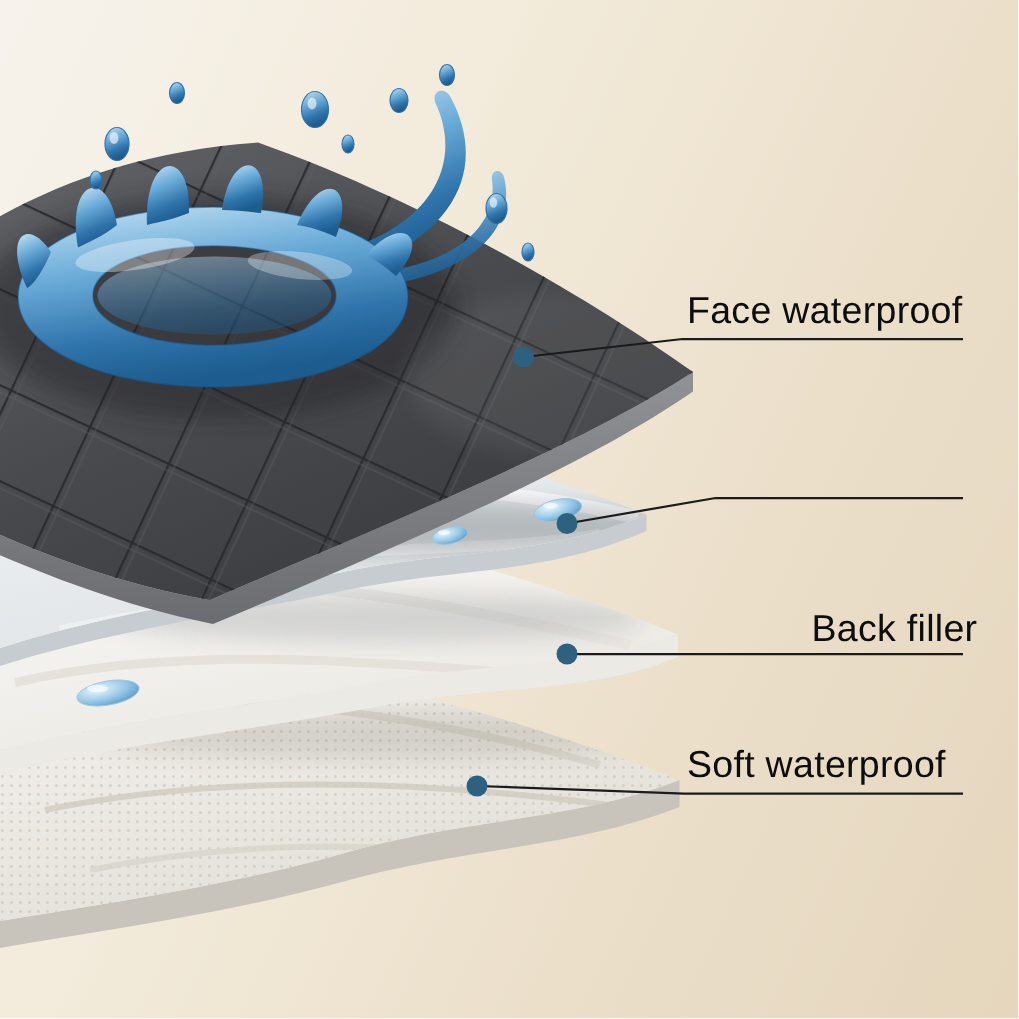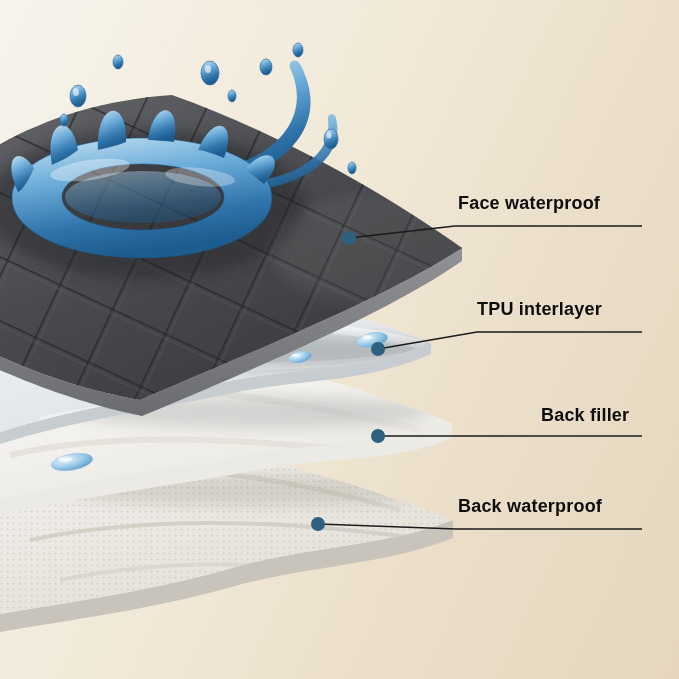--- a/index.html
+++ b/index.html
@@ -3,21 +3,21 @@
 <meta charset="utf-8">
 <style>
   html,body{margin:0;padding:0;background:#ffffff;}
   .stage{
     position:relative;width:679px;height:679px;overflow:hidden;
     background:linear-gradient(115deg,#f7f3ec 0%,#f2ead9 38%,#ebdfca 68%,#e5d6bd 100%);
     font-family:"Liberation Sans",sans-serif;
   }
   .art{position:absolute;left:0;top:0;}
   .callout-label{
-    position:absolute;font-weight:700;font-size:18px;color:#0d0d0d;
+    position:absolute;font-weight:400;font-size:25px;color:#0d0d0d;
     white-space:nowrap;letter-spacing:.2px;
   }
 </style>
 </head>
 <body>
 
 <div class="stage">
 
 <svg class="art" width="679" height="679" viewBox="0 0 679 679">
   <defs>
@@ -172,17 +172,16 @@
     <g stroke="none">
       <circle cx="349" cy="238" r="7" fill="#2e617f"></circle>
       <circle cx="378" cy="349" r="7" fill="#2e617f"></circle>
       <circle cx="378" cy="436" r="7" fill="#2e617f"></circle>
       <circle cx="318" cy="524" r="7" fill="#2e617f"></circle>
     </g>
   </g>
 </svg>
 
 <div class="callout-label" style="left:458px;top:193px">Face waterproof</div>
-<div class="callout-label" style="left:477px;top:299px">TPU interlayer</div>
 <div class="callout-label" style="left:541px;top:405px">Back filler</div>
-<div class="callout-label" style="left:458px;top:496px">Back waterproof</div>
+<div class="callout-label" style="left:458px;top:496px">Soft waterproof</div>
 
 </div>
 
 </body></html>

